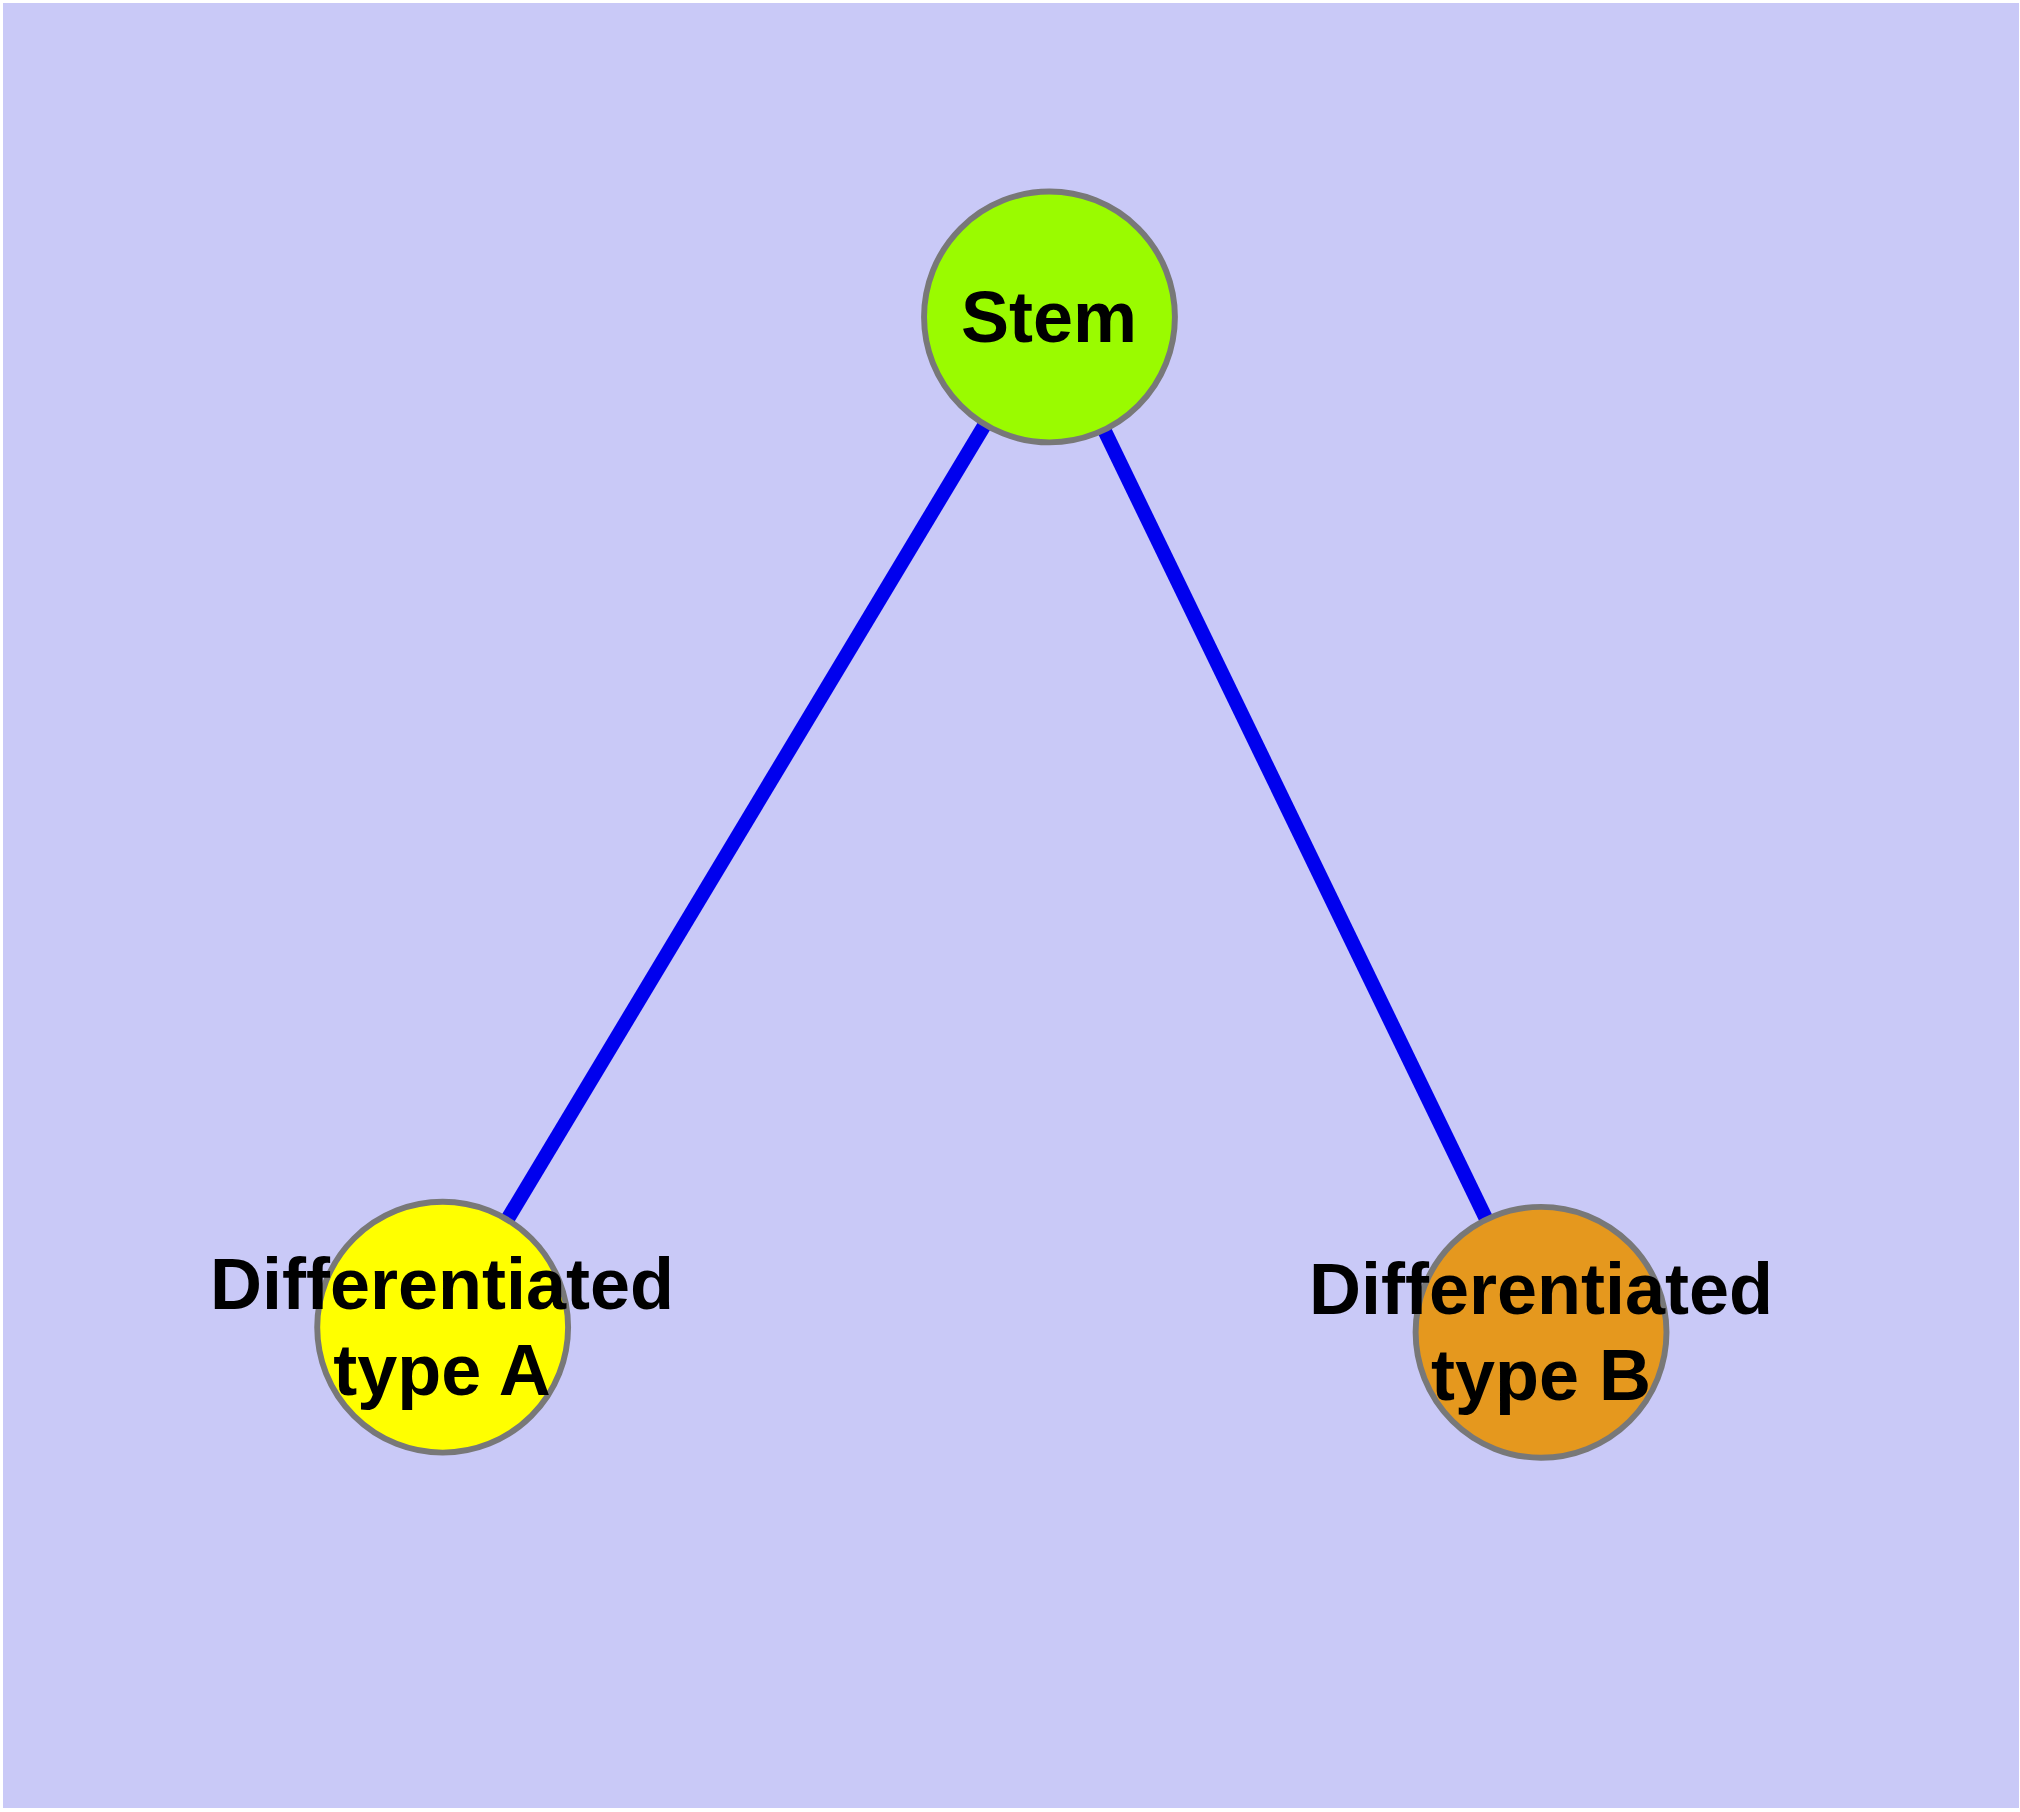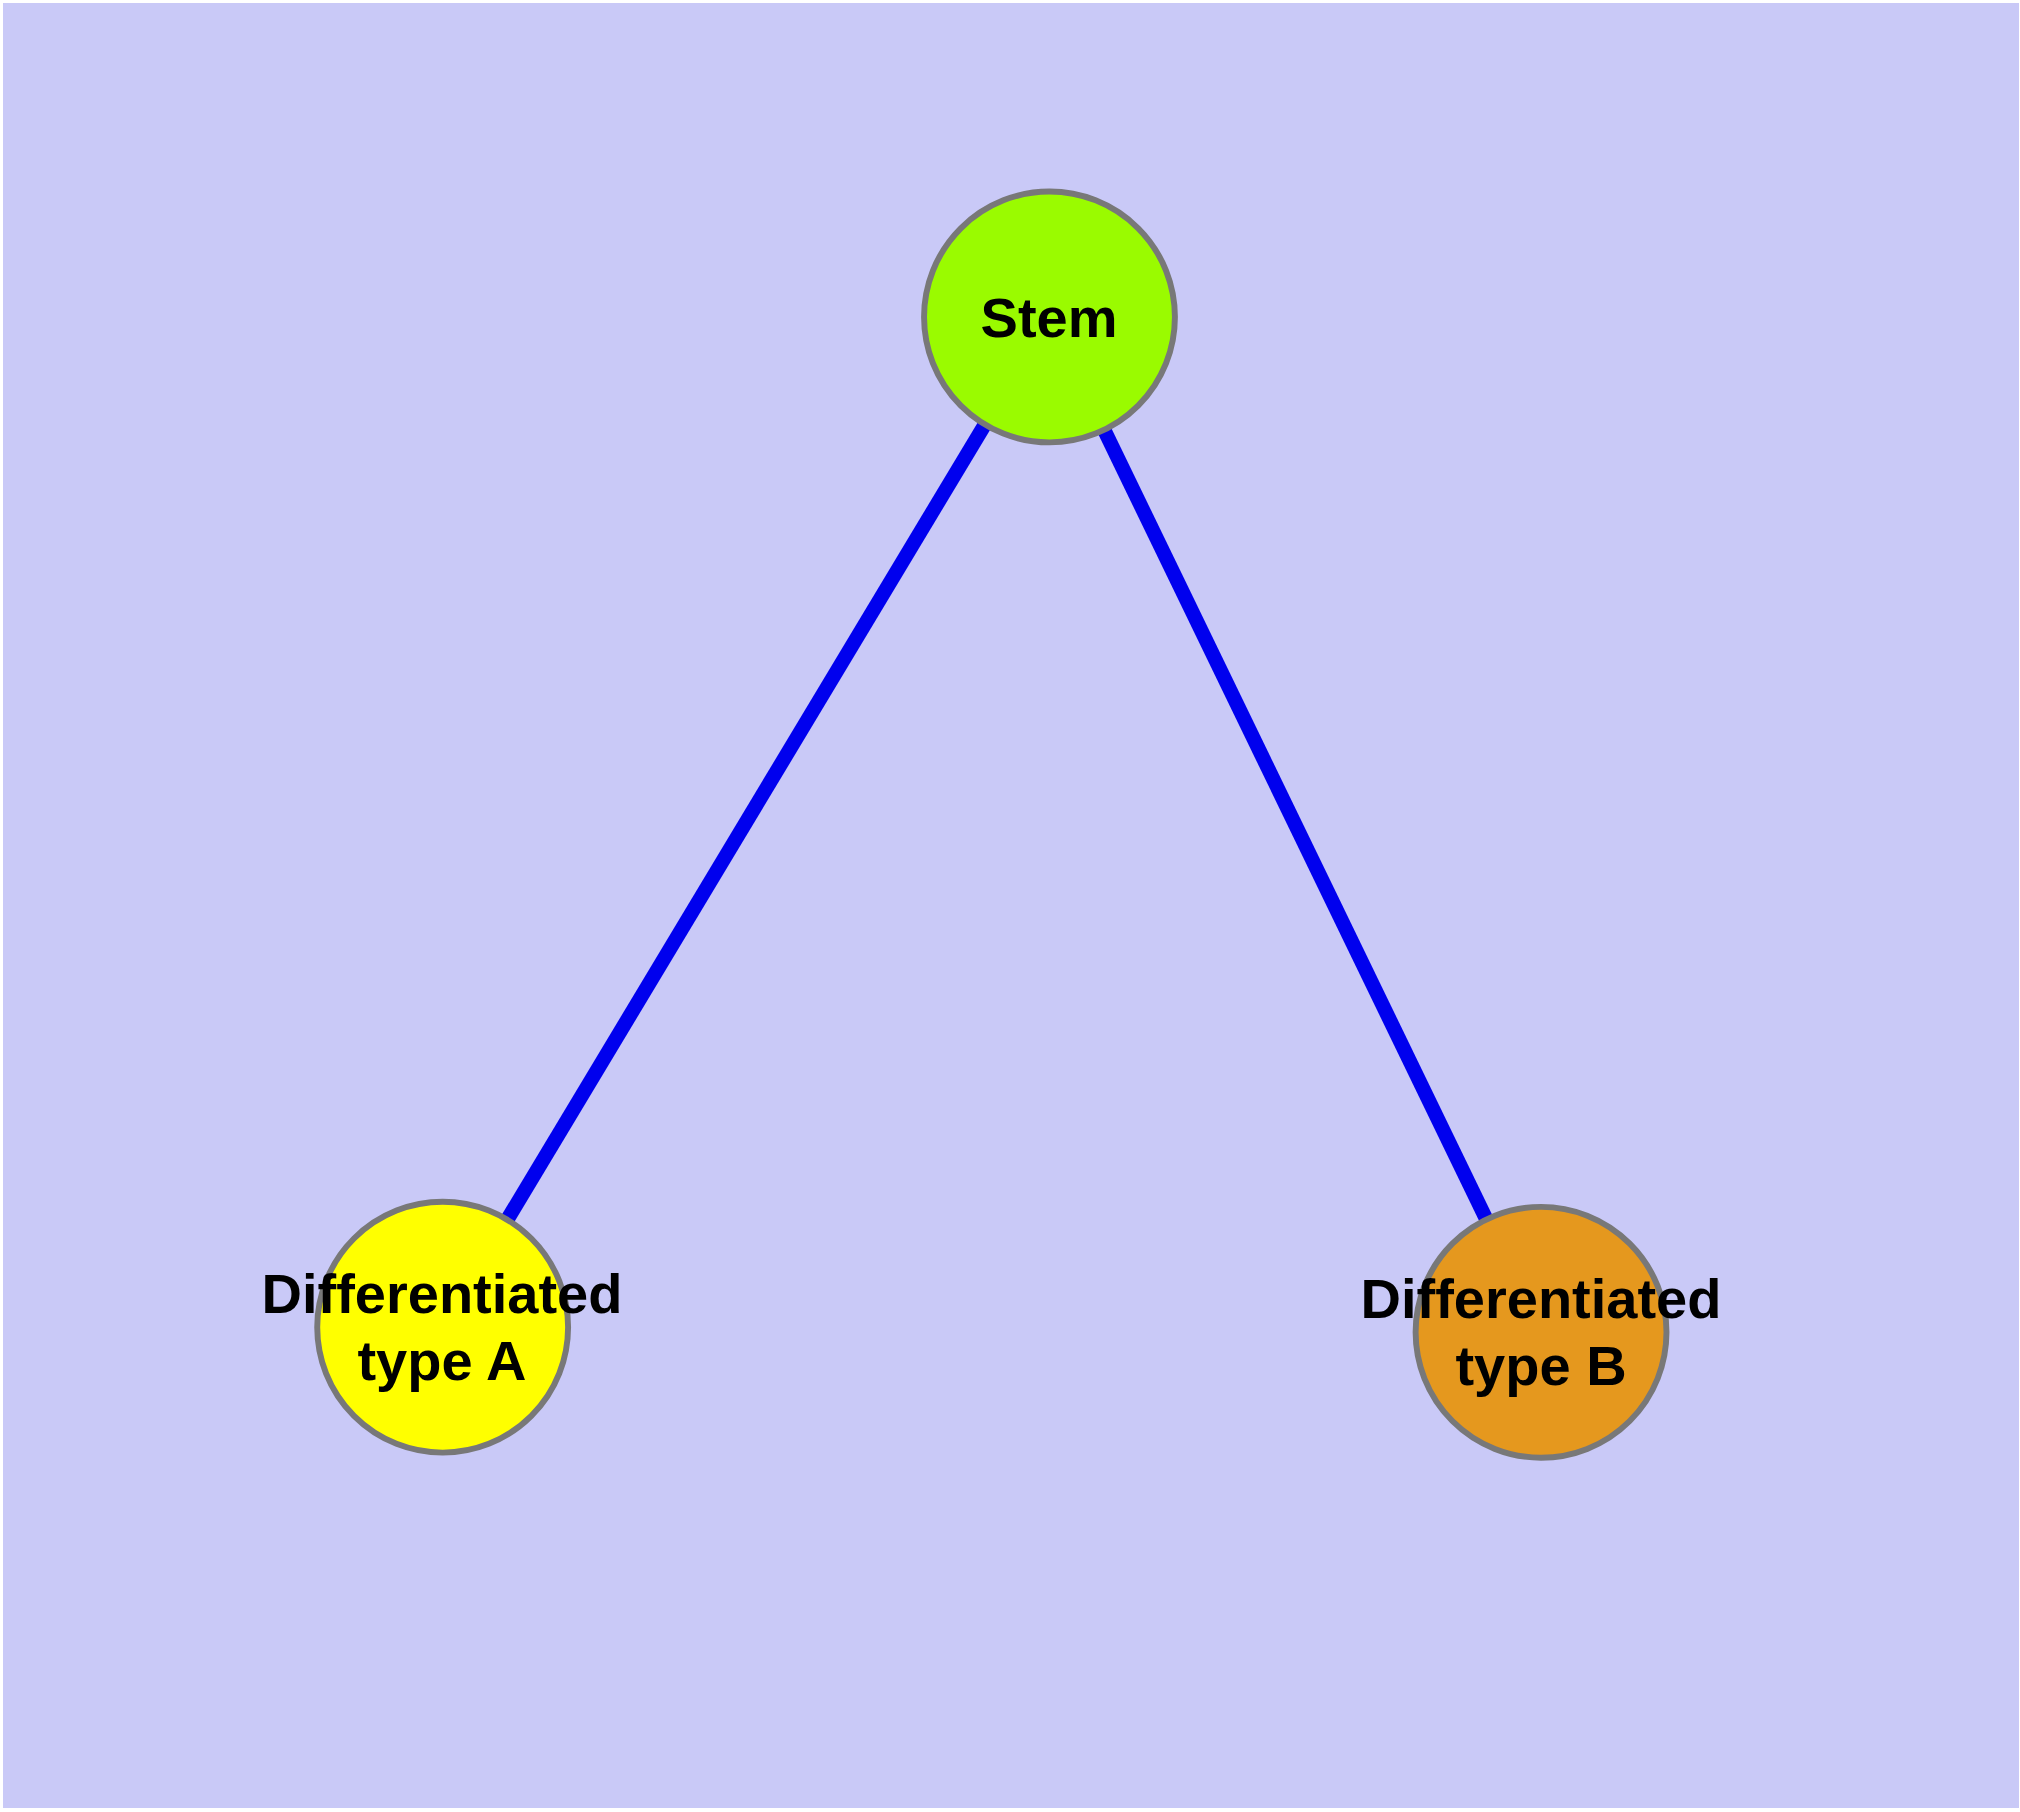--- a/index.html
+++ b/index.html
@@ -37,21 +37,21 @@
   }
   .node-circle {
     stroke: #787878;
     stroke-width: 7px;
   }
   .node-label {
     position: absolute;
     transform: translate(-50%, -50%);
     color: #000000;
     font-weight: 700;
-    font-size: 56px;
+    font-size: 72px;
     line-height: 1.19;
     text-align: center;
     white-space: pre-line;
   }
 </style>
 </head>
 <body>
 
 <div class="stage">
   <div class="canvas-bg"></div>

